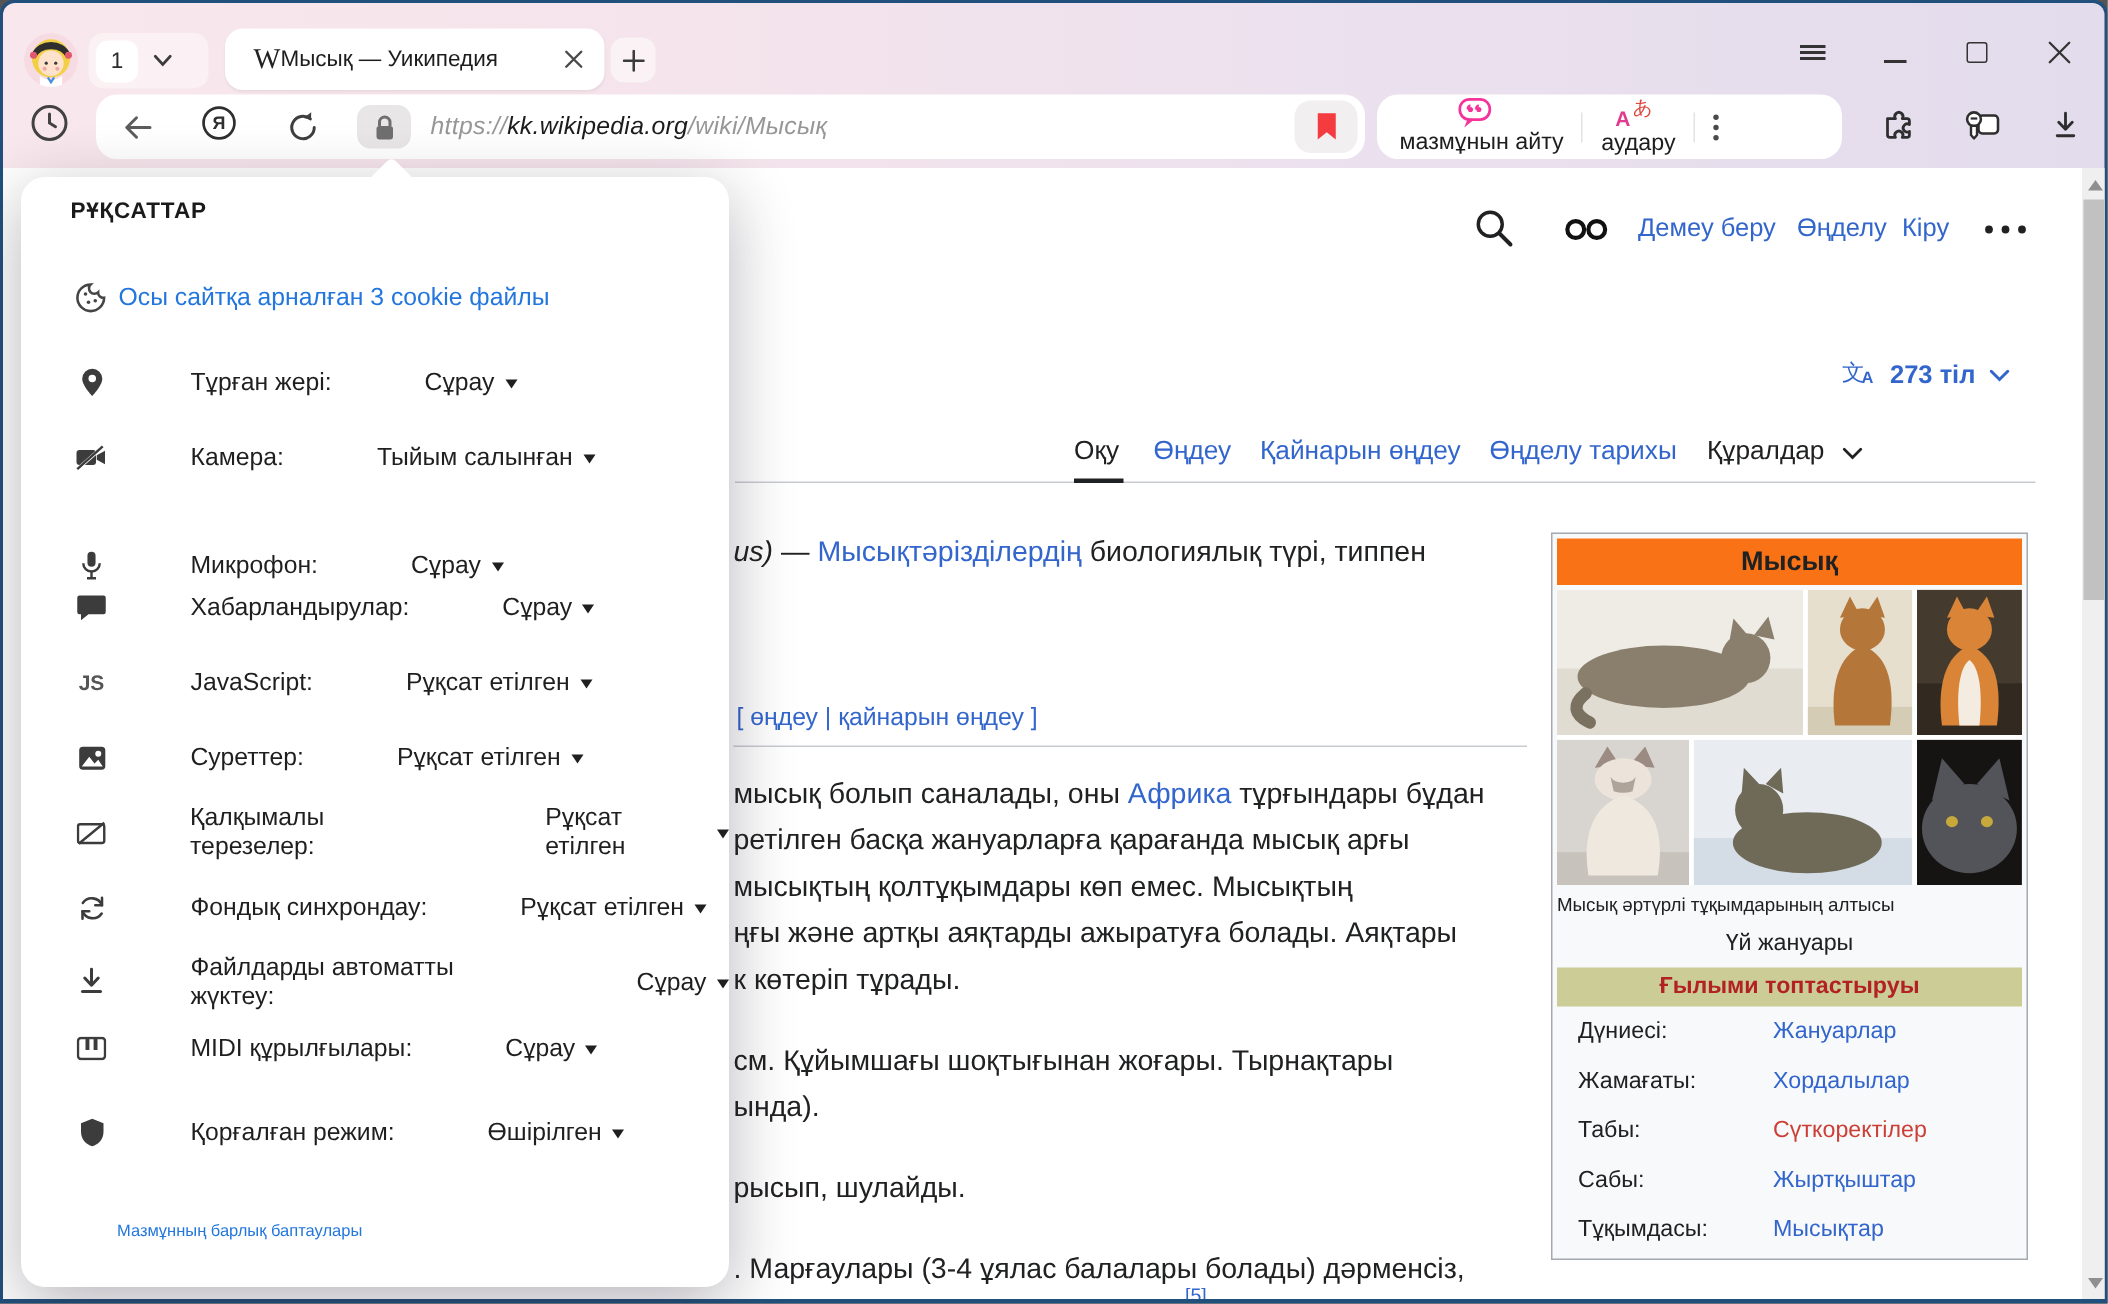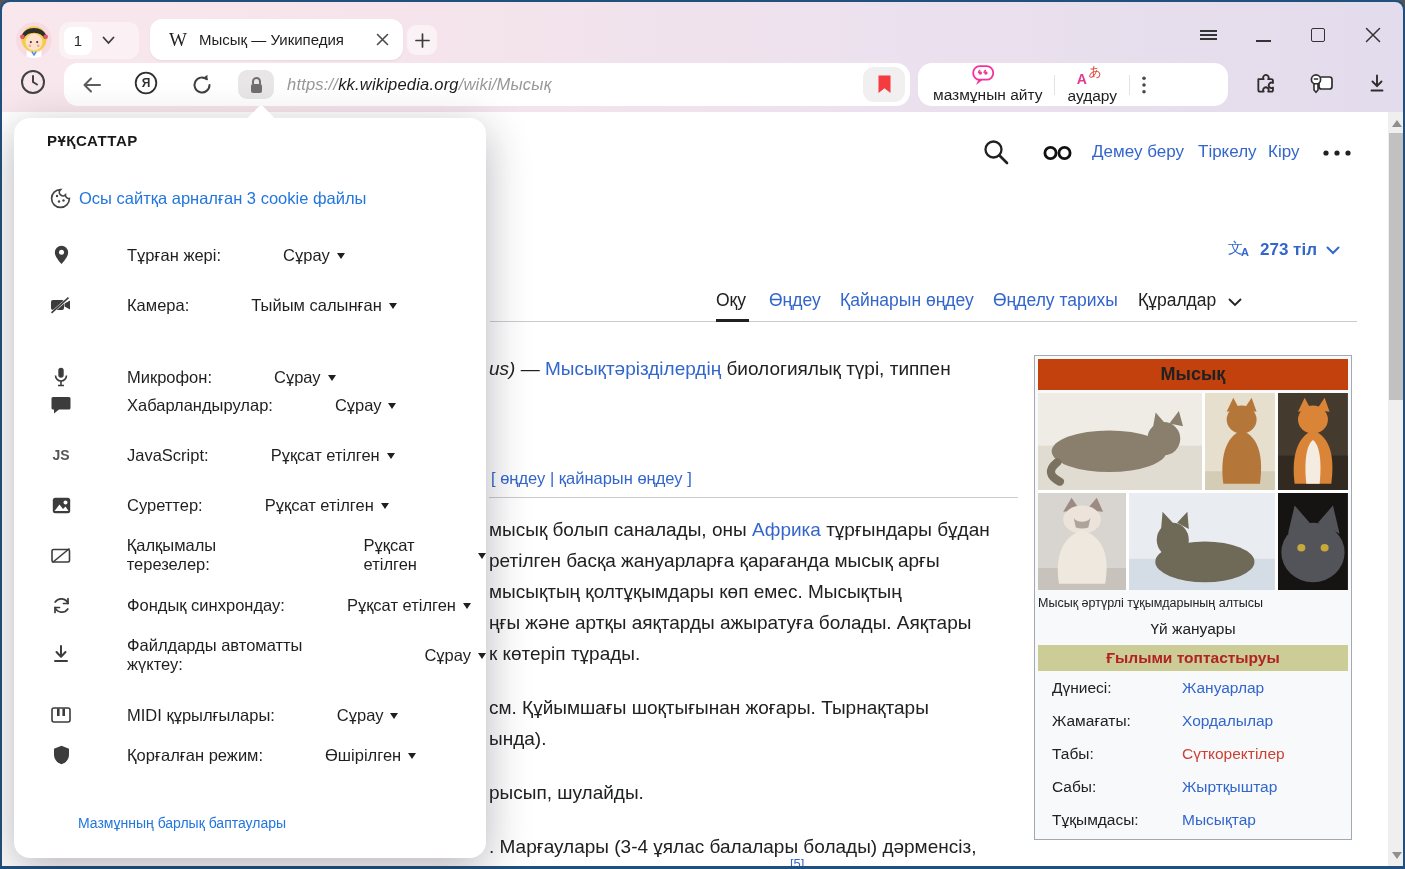--- a/index.html
+++ b/index.html
@@ -14,21 +14,21 @@
     border-radius:8px 8px 0 0; }
   .avatar { position:absolute; left:14px; top:20px; width:36px; height:36px; border-radius:50%; overflow:hidden; }
   .tab-group { position:absolute; left:57px; top:20px; width:80px; height:37px;
     background:rgba(255,255,255,.45); border-radius:10px; display:flex; align-items:center; }
   .group-num { width:28px; height:28px; margin-left:5px; background:#fff; border-radius:8px;
     display:flex; align-items:center; justify-content:center; font-size:15px; color:#2b2b2b; }
   .tab-group svg { margin-left:10px; }
   .tab { position:absolute; left:148px; top:17px; width:253px; height:41px; background:#fff;
     border-radius:12px; display:flex; align-items:center; box-shadow:0 1px 2px rgba(0,0,0,.06); }
   .favicon { margin-left:19px; font-family:"Liberation Serif","DejaVu Serif",serif; font-size:19px; color:#222; }
-  .tab-title { margin-left:12px; font-size:15px; color:#1d1d1d; white-space:nowrap; }
+  .tab-title { margin-left:0; font-size:15px; color:#1d1d1d; white-space:nowrap; }
   .tab-close { margin-left:auto; margin-right:14px; cursor:default; }
   .newtab { position:absolute; left:405px; top:23px; width:30px; height:30px;
     background:rgba(255,255,255,.5); border-radius:9px; display:flex; align-items:center; justify-content:center; }
   .win-controls { position:absolute; right:12px; top:18px; width:200px; height:30px; }
   .wc { position:absolute; top:0; width:34px; height:30px; display:flex; align-items:center; justify-content:center; }
   .menu-btn { left:0; } .min-btn { left:55px; } .max-btn { left:110px; } .close-btn { left:165px; }
   .bars div { width:17px; height:2px; background:#333; margin:2px 0; }
   .minbar { width:15px; height:2px; background:#333; margin-top:12px; }
   .maxbox { width:14px; height:14px; border:1.7px solid #333; border-radius:2px; }
 
@@ -70,21 +70,21 @@
   .wtab-active { color:#202122; }
   .tabs-border { left:488px; top:209px; width:867px; height:1px; background:#c8ccd1; }
   .active-underline { left:714px; top:207px; width:33px; height:2.5px; background:#202122; }
   .article { font-size:19px; color:#202122; white-space:nowrap; }
   .it { font-style:italic; }
   .sec-edit { font-size:16.5px; color:#3366cc; }
   .hr { left:487px; top:385px; width:529px; height:1px; background:#c8ccd1; }
   .ref { font-size:13px; }
 
   .infobox { left:1032px; top:243px; width:318px; background:#f8f9fa; border:1px solid #a2a9b1; padding:3px; font-size:15.5px; color:#202122; }
-  .ib-title { background:#c2410c; text-align:center; font-weight:bold; font-size:18px; padding:5px 0; }
+  .ib-title { background:#f97316; text-align:center; font-weight:bold; font-size:18px; padding:5px 0; }
   .ib-grid { margin-top:3px; background:#fff; }
   .ib-row { display:flex; gap:3px; margin-bottom:3px; }
   .ib-cell { height:97px; overflow:hidden; position:relative; }
   .ib-cell svg { position:absolute; left:0; top:0; width:100%; height:100%; }
   .c1 { width:54%; } .c2 { width:23%; } .c3 { width:23%; }
   .c4 { width:29%; } .c5 { width:48%; } .c6 { width:23%; }
   .ib-caption { text-align:left; font-size:12.5px; padding:3px 0 5px; }
   .ib-bar { background:#cbcc96; color:#b22222; font-weight:bold; text-align:center; padding:4px 0; margin-top:3px; }
   .ib-val { text-align:center; padding:5px 0 4px; }
   .tax-row { display:flex; height:33px; align-items:center; }
@@ -102,21 +102,21 @@
     transform:rotate(45deg); border-radius:4px; }
   .panel-title { position:absolute; left:33px; top:14px; font-size:15px; font-weight:bold; letter-spacing:.5px; color:#1a1a1a; }
   .cookie-row { position:absolute; left:36px; top:70px; display:flex; align-items:center; }
   .cookie-row a { margin-left:8px; font-size:16.5px; color:#2276dd; text-decoration:none; cursor:pointer; }
   .perm-row { position:absolute; left:36px; height:26px; display:flex; align-items:center;gap:48px; }
   .perm-row .pic { width:22px; display:flex; justify-content:center; }
   .perm-label { margin-left:7px; font-size:16.5px; color:#1f1f1f; }
   .perm-value { margin-left:14px; font-size:16.5px; color:#1f1f1f; display:flex; align-items:center; cursor:pointer; }
   .caret { width:0; height:0; border:4.5px solid transparent; border-top:6px solid #1f1f1f; margin-left:7px; margin-top:5px; }
   .js-glyph { font-size:14px; font-weight:bold; color:#555; }
-  .panel-footer { position:absolute; left:64px; top:697px; font-size:14px; color:#2276dd; text-decoration:none; cursor:pointer; }
+  .panel-footer { position:absolute; left:64px; top:697px; font-size:11px; color:#2276dd; text-decoration:none; cursor:pointer; }
 </style>
 </head>
 <body>
 
 <div id="app">
 
   <div class="chrome">
 
     <div class="avatar">
       <svg viewBox="0 0 34 34">
@@ -270,21 +270,21 @@
 
     <svg class="abs" style="left:980px; top:26px;" width="28" height="28" viewBox="0 0 28 28">
       <circle cx="11.5" cy="11.5" r="8" stroke="#202122" stroke-width="2.3" fill="none"></circle>
       <path d="M17.5 17.5 L25 25" stroke="#202122" stroke-width="2.6" stroke-linecap="round"></path>
     </svg>
     <svg class="abs" style="left:1040px; top:33px;" width="32" height="16" viewBox="0 0 32 16">
       <circle cx="8.5" cy="8" r="5.6" stroke="#111" stroke-width="2.8" fill="none"></circle>
       <circle cx="22.5" cy="8" r="5.6" stroke="#111" stroke-width="2.8" fill="none"></circle>
     </svg>
     <a class="abs wlink wk-header-link" style="left:1090px; top:30px;">Демеу беру</a>
-    <a class="abs wlink wk-header-link" style="left:1196px; top:30px;">Тіркелу</a>
+    <a class="abs wlink wk-header-link" style="left:1196px; top:30px;">Өңделу</a>
     <a class="abs wlink wk-header-link" style="left:1266px; top:30px;">Кіру</a>
     <svg class="abs" style="left:1320px; top:38px;" width="32" height="6" viewBox="0 0 32 6">
       <circle cx="4" cy="3" r="2.6" fill="#202122"></circle>
         <circle cx="15" cy="3" r="2.6" fill="#202122"></circle>
         <circle cx="26" cy="3" r="2.6" fill="#202122"></circle>
     </svg>
 
     <div class="abs lang-sel">
       <span class="lang-ic">
         <span class="cjk">文</span>
@@ -559,21 +559,21 @@
             <path d="M2 16 H14" stroke="#3c3c3c" stroke-width="2" stroke-linecap="round"></path>
           </svg>
       </span>
       <span class="perm-label">Файлдарды автоматты жүктеу:</span>
       <span class="perm-value">
           <span>Сұрау</span>
           <span class="caret"></span>
         </span>
     </div>
 
-    <div class="perm-row" style="top:584px;">
+    <div class="perm-row" style="top:568px;">
       <span class="pic">
         <svg width="20" height="16" viewBox="0 0 20 16">
             <rect x="1" y="1" width="18" height="14" rx="2" stroke="#3c3c3c" stroke-width="1.6" fill="none"></rect>
             <path d="M7.3 1.5 V9 M12.7 1.5 V9" stroke="#3c3c3c" stroke-width="2.6"></path>
           </svg>
       </span>
       <span class="perm-label">MIDI құрылғылары:</span>
       <span class="perm-value">
           <span>Сұрау</span>
           <span class="caret"></span>

